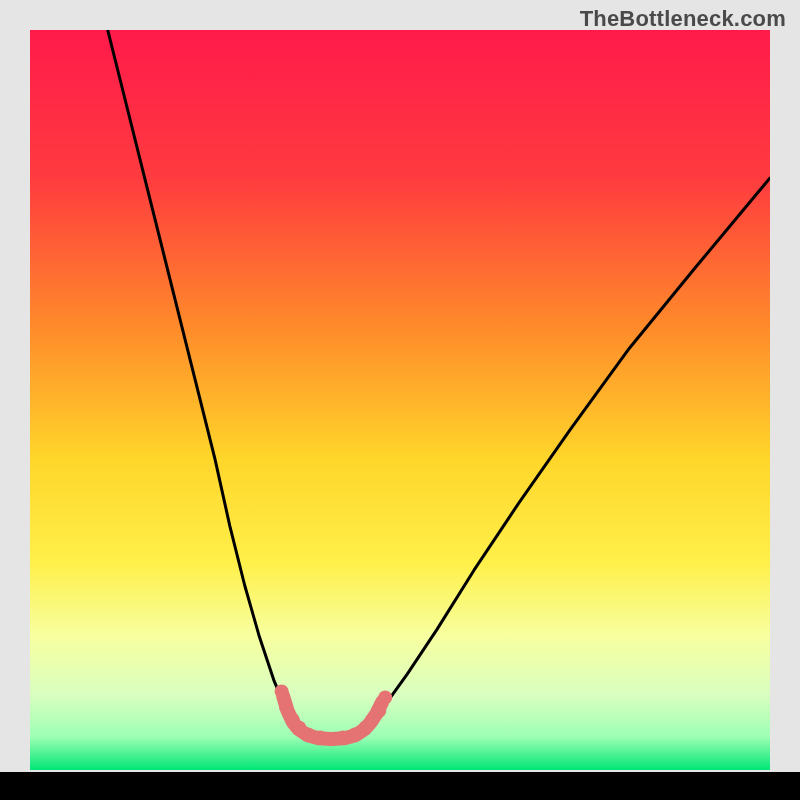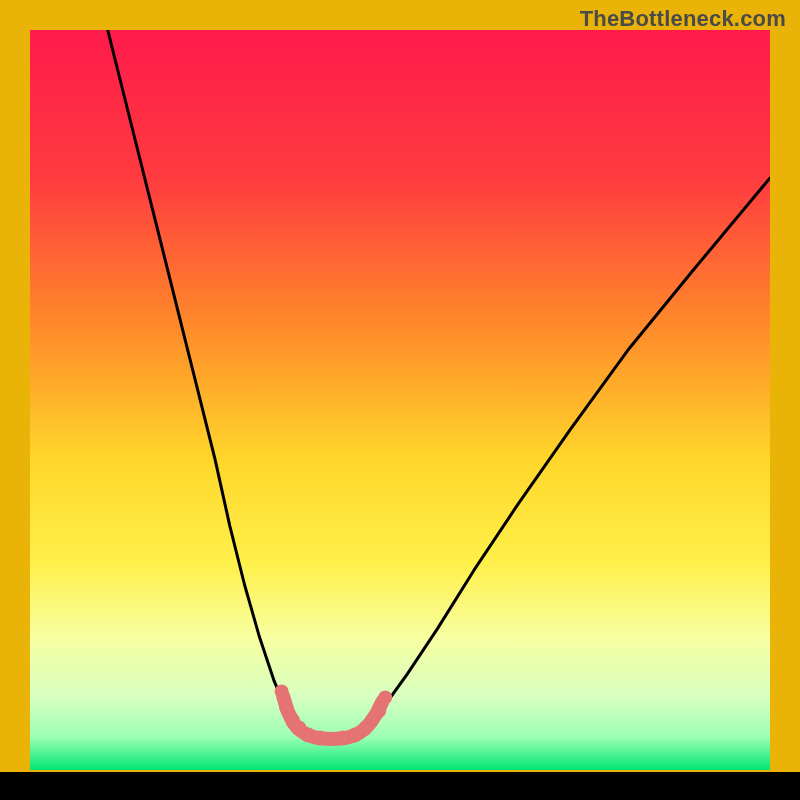--- a/index.html
+++ b/index.html
@@ -7,21 +7,21 @@
     padding: 0;
     width: 800px;
     height: 800px;
     background: #000;
     overflow: hidden;
   }
   .frame {
     position: absolute;
     left: 0; top: 0;
     width: 800px; height: 772px;
-    background: #eab308;
+    background: #e5e5e5;
   }
   .plot-area {
     position: absolute;
     left: 30px;
     top: 30px;
     width: 740px;
     height: 740px;
     overflow: hidden;
   }
   .gradient {

